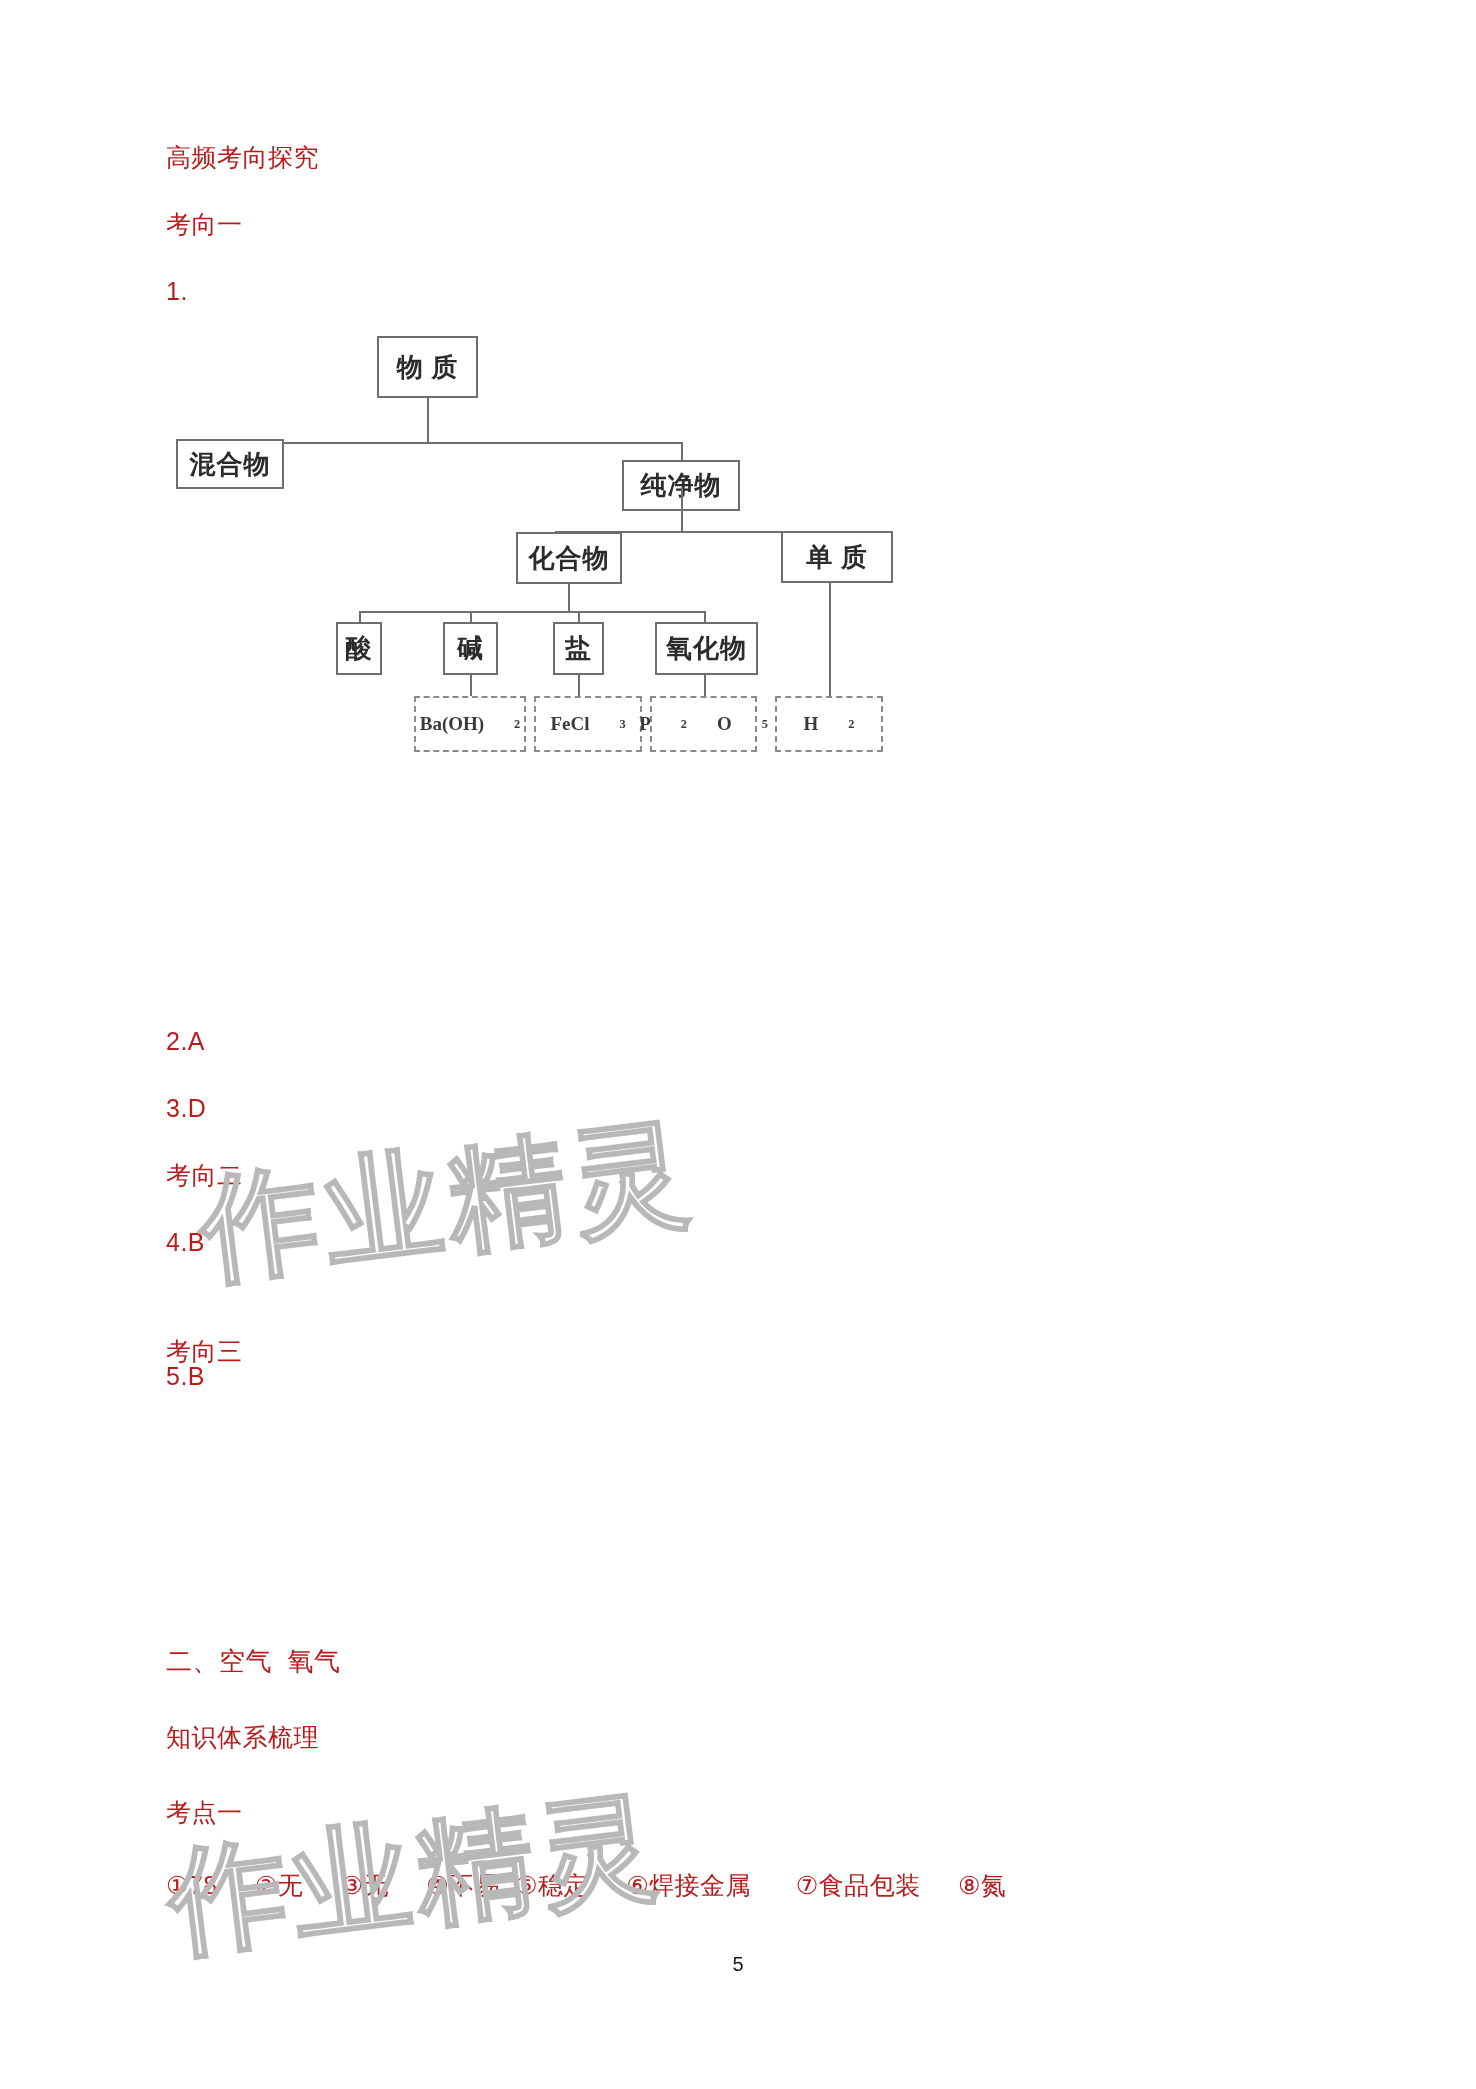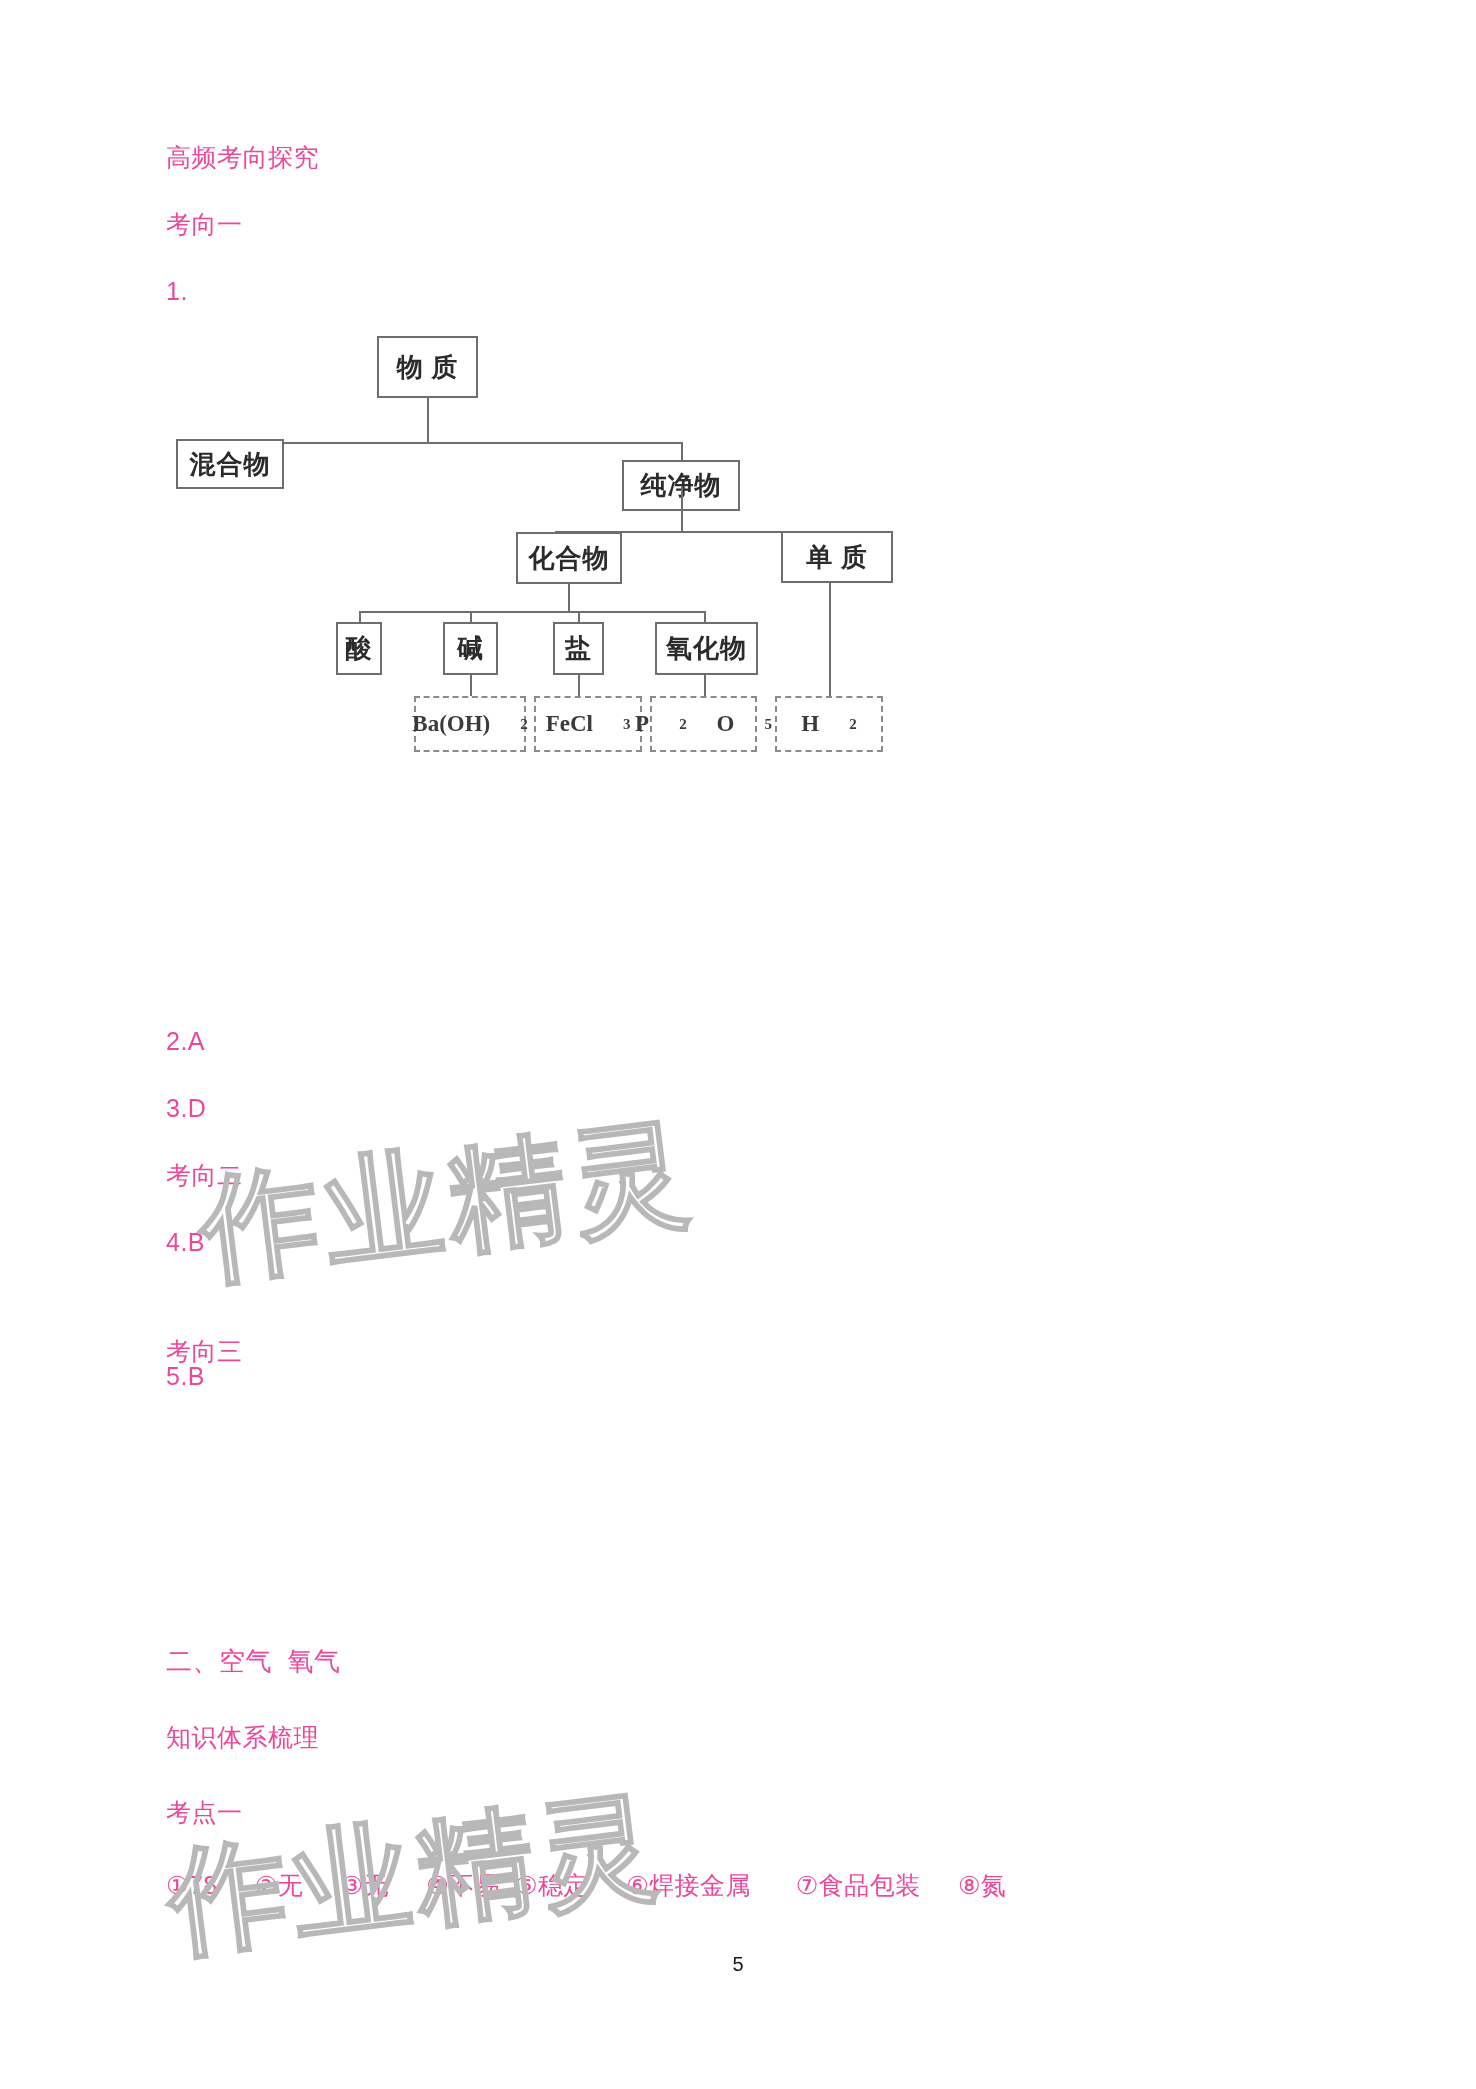--- a/index.html
+++ b/index.html
@@ -14,21 +14,21 @@
     position: relative;
     width: 1476px;
     height: 2089px;
     background: #ffffff;
     overflow: hidden;
   }
 
   
   .txt {
     position: absolute;
-    color: #ec4899;
+    color: #b91c1c;
     font-size: 25px;
     line-height: 1.2;
     white-space: pre;
     letter-spacing: 0.5px;
   }
   .txt.bold { font-weight: normal; }
 
   
   #diagram {
     position: absolute;
@@ -48,21 +48,21 @@
     font-weight: bold;
     font-size: 26px;
     display: flex;
     align-items: center;
     justify-content: center;
     letter-spacing: 1px;
   }
   .node.dashed {
     border: 2px dashed #8a8a8a;
     font-weight: bold;
-    font-size: 23px;
+    font-size: 19px;
     letter-spacing: 0;
     color: #3a3a3a;
     gap: 30px;
   }
   .node.dashed sub {
     font-size: 0.65em;
     vertical-align: -0.3em;
   }
   .line {
     position: absolute;

